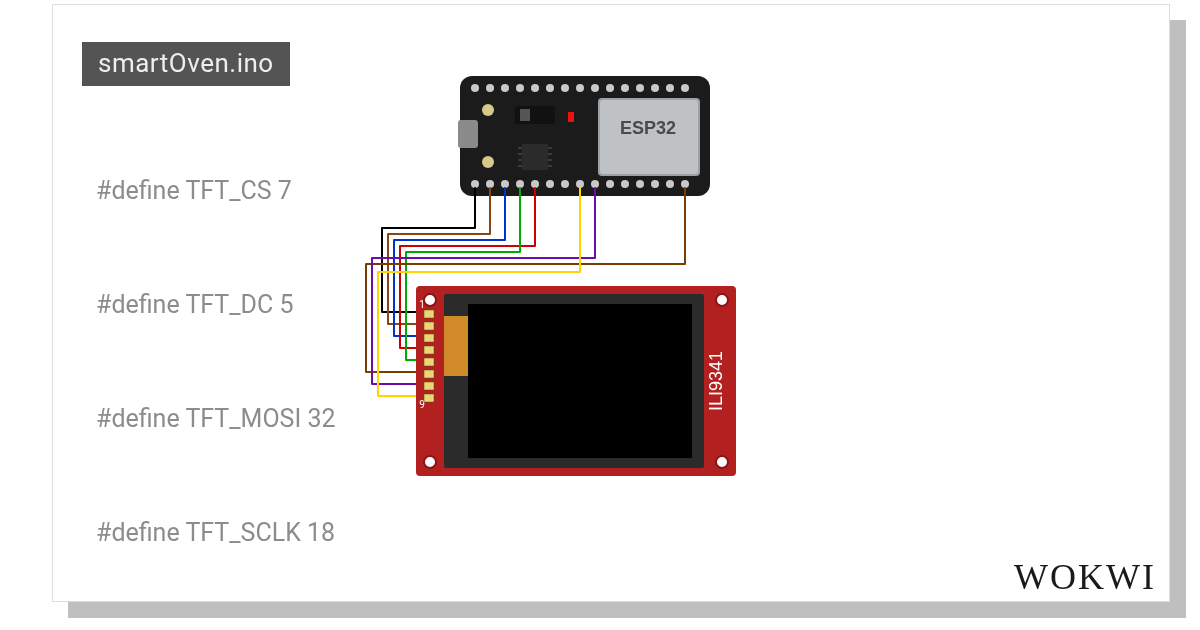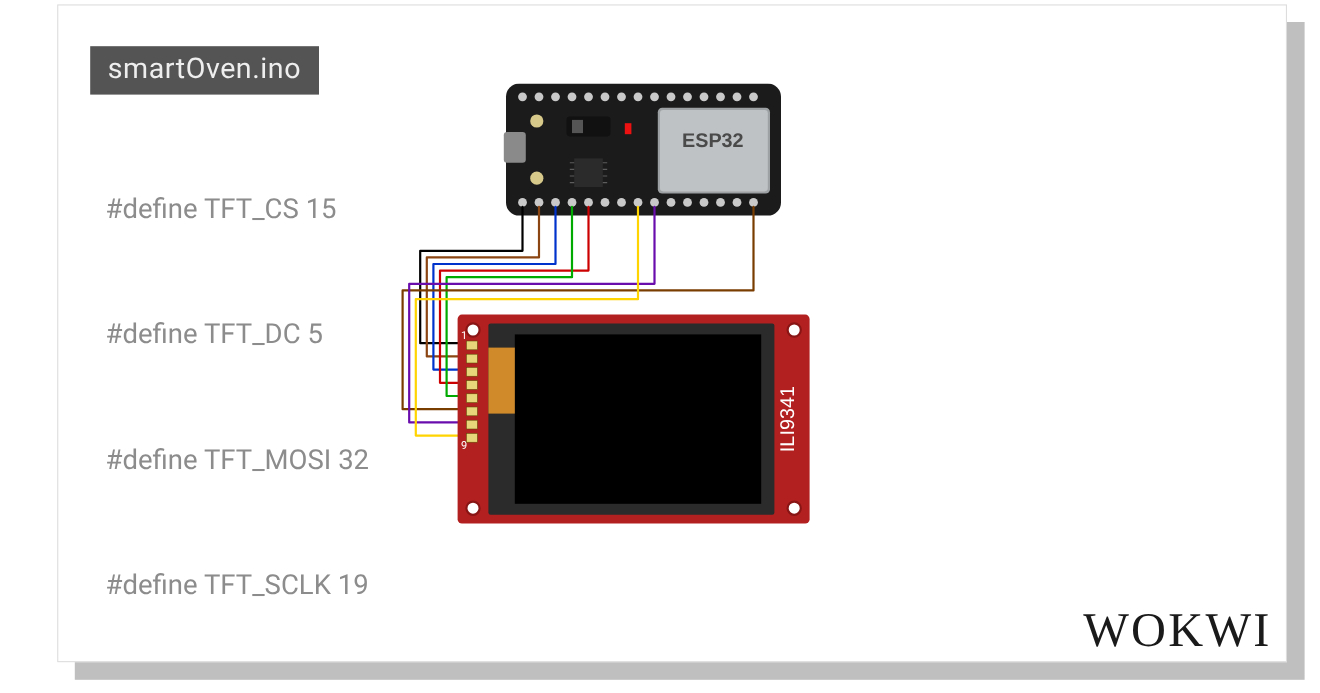--- a/index.html
+++ b/index.html
@@ -15,42 +15,42 @@
   .code {
     position: absolute; left: 96px; top: 96px; right: 40px;
     color:#8c8c8c; font-size: 25px; line-height: 38px; font-weight:400;
     white-space: pre-wrap;
     overflow: hidden;
   }
   .code .line { display:block; }
   .watermark {
     position: absolute; right: 44px; bottom: 32px;
     font-family: Georgia, 'Times New Roman', serif;
-    font-size: 44px; letter-spacing: 2px;
+    font-size: 36px; letter-spacing: 2px;
     color:#1a1a1a; font-weight:400;
     text-transform: uppercase;
   }
   .wiring { position: absolute; left: 350px; top: 76px; width: 460px; height: 410px; }
   .wiring svg { display:block; }
 </style>
 </head>
 <body>
 
 <div class="stage">
   <div class="shadow"></div>
   <div class="card"></div>
   <div class="tab">
     <span>smartOven.ino</span>
   </div>
 
   <div class="code">
-    <span class="line">#define TFT_CS 15</span>
+    <span class="line">#define TFT_CS 7</span>
     <span class="line">#define TFT_DC 5</span>
     <span class="line">#define TFT_MOSI 32</span>
-    <span class="line">#define TFT_SCLK 19</span>
+    <span class="line">#define TFT_SCLK 18</span>
     <span class="line"></span>
     
     
     
     
   </div>
 
   <div class="wiring">
     <svg viewBox="0 0 460 410" width="460" height="410">
 

